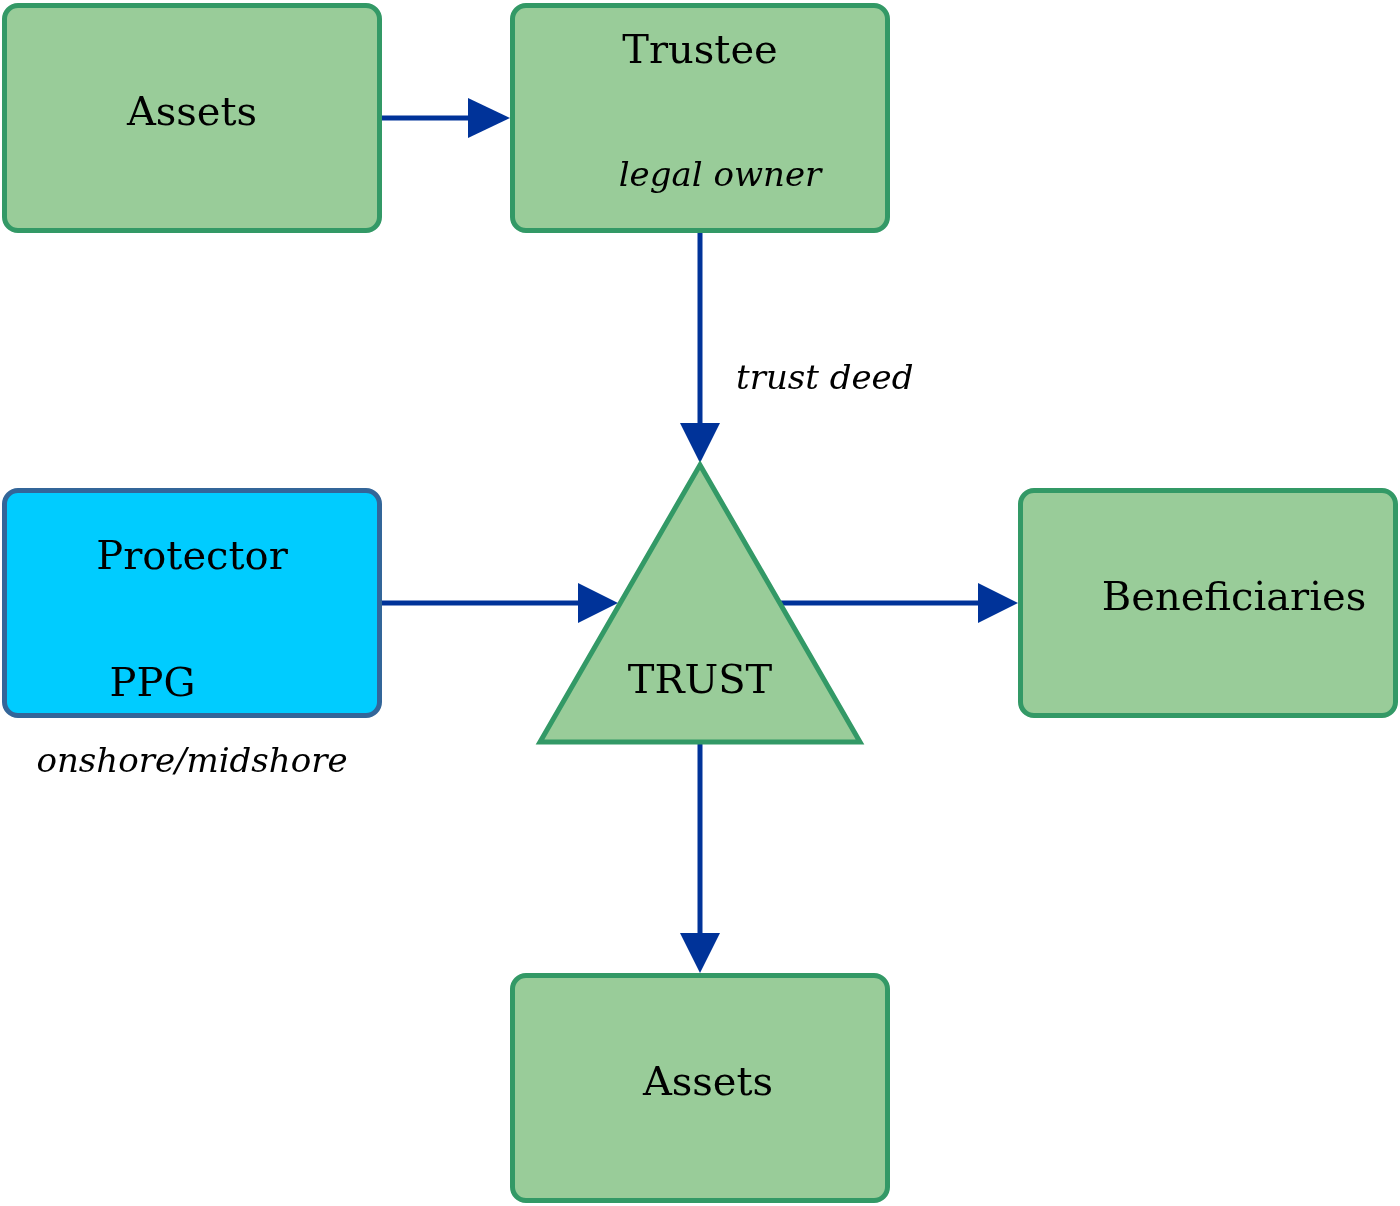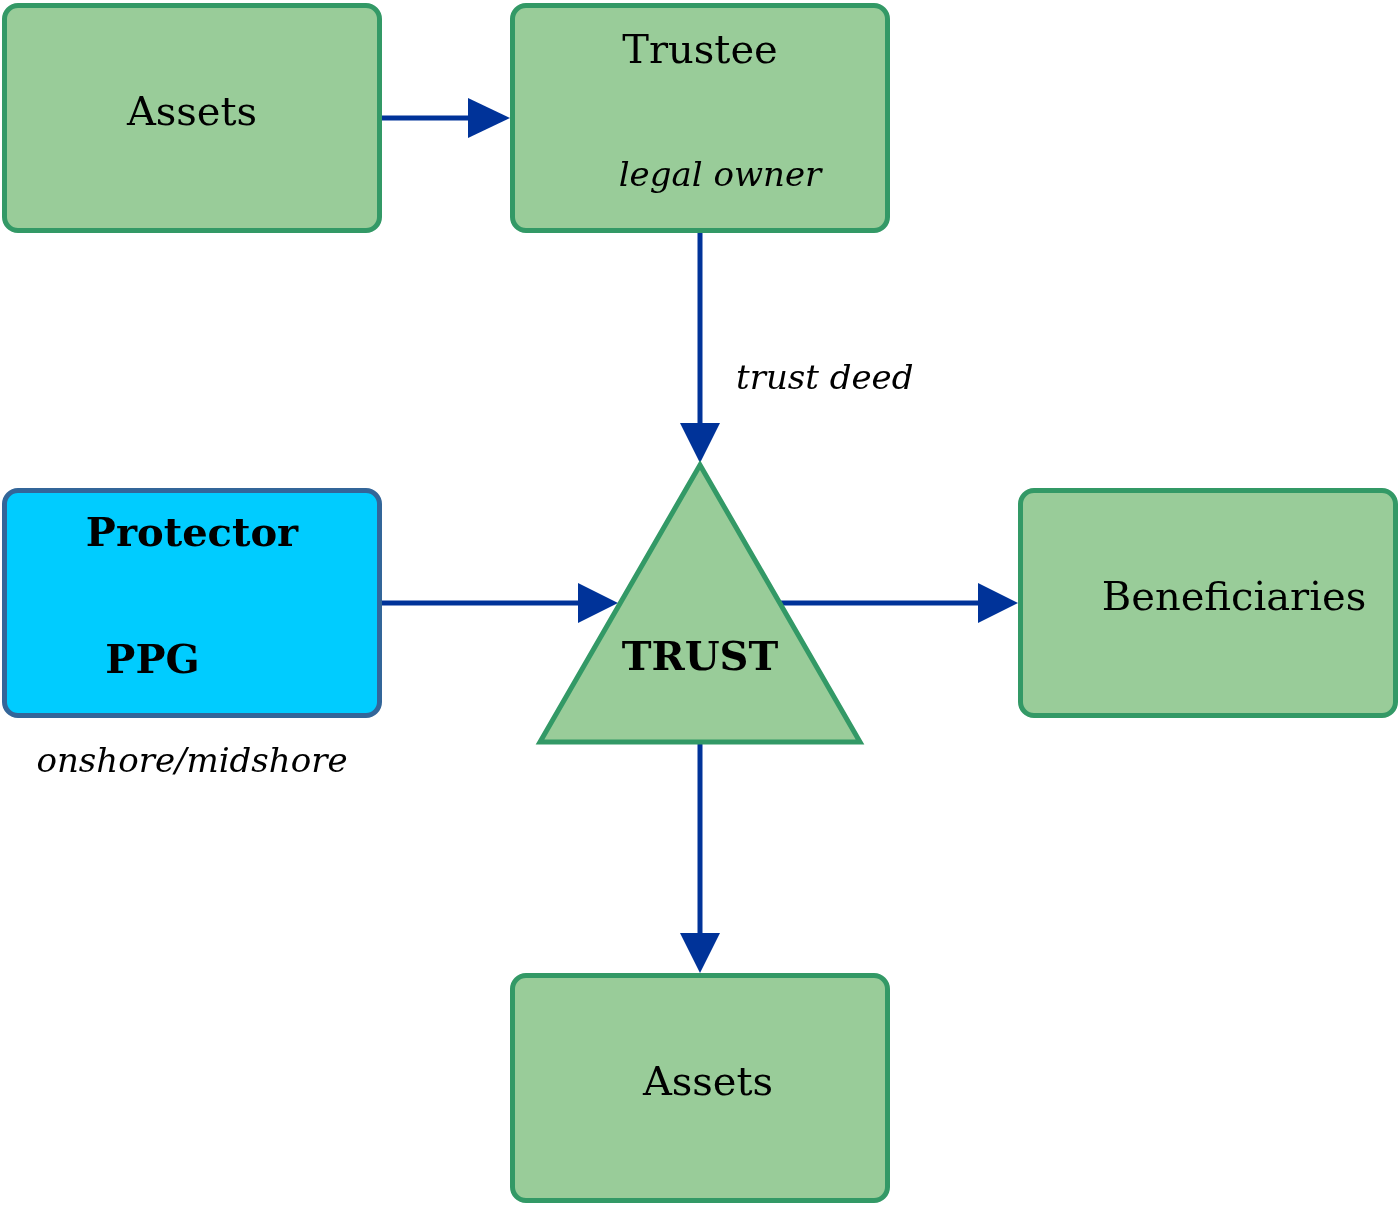--- a/index.html
+++ b/index.html
@@ -4,21 +4,21 @@
 <style>
   html, body { margin: 0; padding: 0; background: #ffffff; }
   body { width: 1400px; height: 1206px; position: relative; overflow: hidden;
          font-family: "DejaVu Serif", serif; }
   svg { position: absolute; left: 0; top: 0; }
   .box { position: absolute; box-sizing: border-box; border-radius: 16px;
          border: 5px solid #339966; background: #99cc99; }
   .box.blue { border-color: #336699; background: #00ccff; }
   .lbl { position: absolute; color: #000; white-space: nowrap; text-align: center; }
   .big { font-size: 40px; }
-  .bold { font-weight: bold; }
+  .bold { font-weight: normal; margin-top: 24px; }
   .ital { font-style: italic; font-size: 34px; }
 </style>
 </head>
 <body>
 
 <svg width="1400" height="1206">
   <defs>
     <marker id="ah" markerWidth="10" markerHeight="10" refX="9" refY="5" orient="auto" markerUnits="userSpaceOnUse" viewBox="0 0 10 10">
       <path d="M0,0 L10,5 L0,10 z" fill="#003399"></path>
     </marker>

